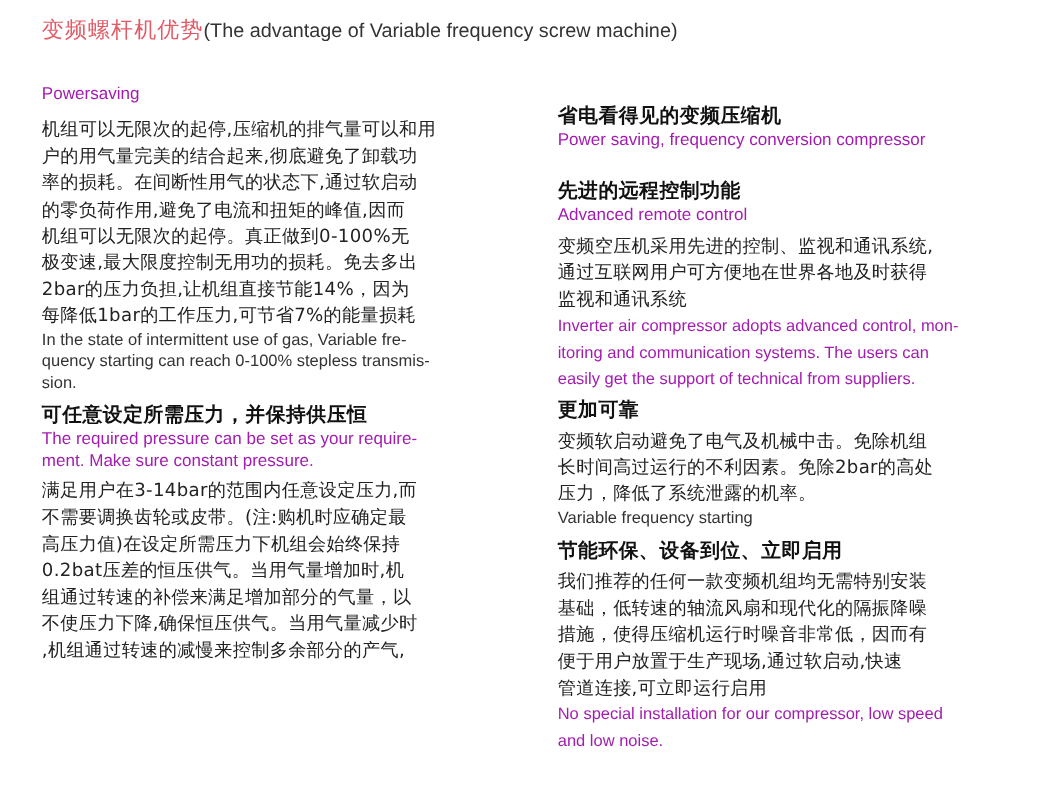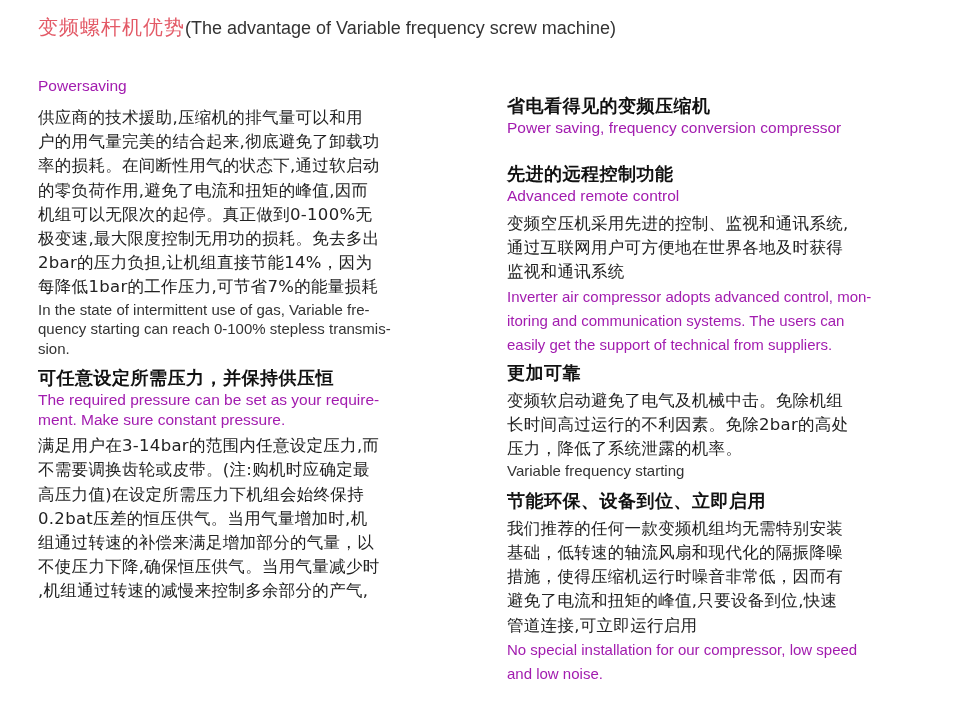--- a/index.html
+++ b/index.html
@@ -22,21 +22,21 @@
 <body>
 
 <div class="title">
   <span class="cn">变频螺杆机优势</span><span class="en">(The advantage of  Variable frequency screw machine)</span>
 </div>
 
 <div class="col left">
   <div>
     <p class="sub">Powersaving</p>
     <div class="gap10"></div>
-    <p class="p">供应商的技术援助,压缩机的排气量可以和用</p>
+    <p class="p">机组可以无限次的起停,压缩机的排气量可以和用</p>
     <p class="p">户的用气量完美的结合起来,彻底避免了卸载功</p>
     <p class="p">率的损耗。在间断性用气的状态下,通过软启动</p>
     <p class="p">的零负荷作用,避免了电流和扭矩的峰值,因而</p>
     <p class="p">机组可以无限次的起停。真正做到0-100%无</p>
     <p class="p">极变速,最大限度控制无用功的损耗。免去多出</p>
     <p class="p">2bar的压力负担,让机组直接节能14%，因为</p>
     <p class="p">每降低1bar的工作压力,可节省7%的能量损耗</p>
     <p class="en">In the state of intermittent use of gas, Variable fre-</p>
     <p class="en">quency starting can reach 0-100% stepless transmis-</p>
     <p class="en">sion.</p>
@@ -83,18 +83,18 @@
     <p class="p">压力，降低了系统泄露的机率。</p>
     <p class="en">Variable frequency starting</p>
   </div>
   <div class="gap8"></div>
   <div>
     <p class="h">节能环保、设备到位、立即启用</p>
     <div class="gap4"></div>
     <p class="p">我们推荐的任何一款变频机组均无需特别安装</p>
     <p class="p">基础，低转速的轴流风扇和现代化的隔振降噪</p>
     <p class="p">措施，使得压缩机运行时噪音非常低，因而有</p>
-    <p class="p">避免了电流和扭矩的峰值,只要设备到位,快速</p>
+    <p class="p">便于用户放置于生产现场,通过软启动,快速</p>
     <p class="p">管道连接,可立即运行启用</p>
     <p class="en2">No special installation for our compressor, low speed</p>
     <p class="en2">and low noise.</p>
   </div>
 </div>
 
 </body></html>

